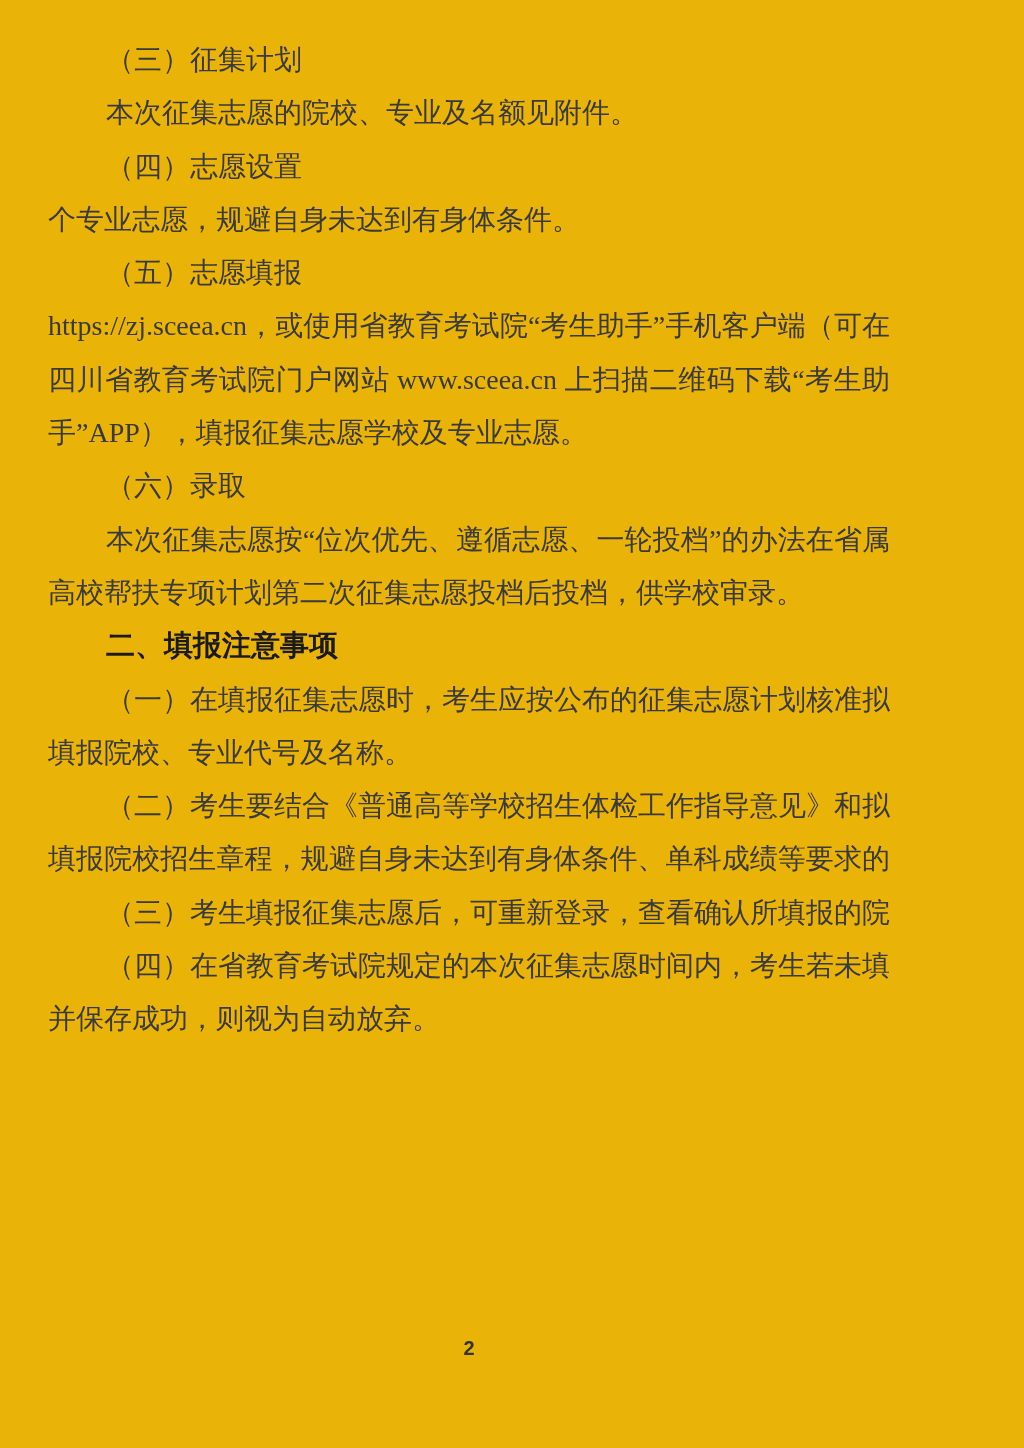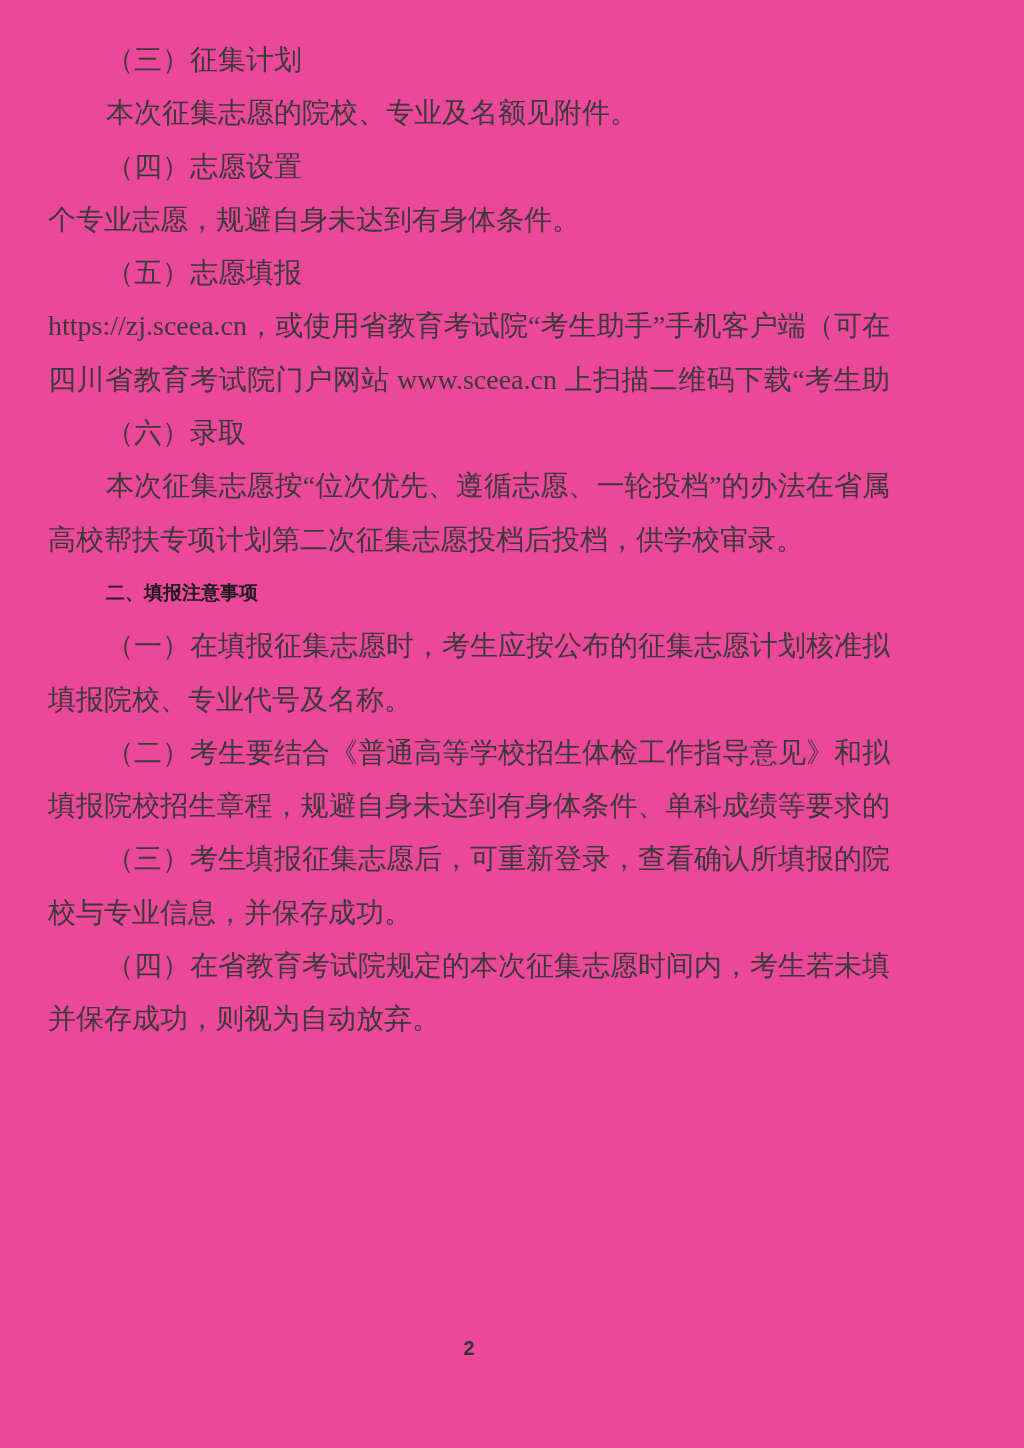--- a/index.html
+++ b/index.html
@@ -5,21 +5,21 @@
   html, body {
     margin: 0;
     padding: 0;
     background: #e8e8e8;
   }
   .page {
     position: relative;
     width: 1024px;
     height: 1448px;
     margin: 0 auto;
-    background: #ec4899;
+    background: #eab308;
     overflow: hidden;
     font-family: "Liberation Serif", "DejaVu Serif", serif;
   }
   .doc {
     position: absolute;
     left: 48px;
     top: 33px;
     width: 842px;
   }
   .line {
@@ -34,21 +34,21 @@
     padding-left: 58px;
   }
   .just {
     text-align: justify;
     text-align-last: justify;
     text-justify: inter-character;
   }
   .h2 {
     font-family: "Liberation Sans", "DejaVu Sans", sans-serif;
     font-weight: 700;
-    font-size: 19px;
+    font-size: 29px;
     color: #1a1a1a;
   }
   .pagenum {
     position: absolute;
     left: 48px;
     top: 1337px;
     width: 842px;
     text-align: center;
     font-family: "Liberation Sans", "DejaVu Sans", sans-serif;
     font-weight: 700;
@@ -61,27 +61,27 @@
 
 <div class="page">
   <div class="doc">
     <div class="line indent">（三）征集计划</div>
     <div class="line indent">本次征集志愿的院校、专业及名额见附件。</div>
     <div class="line indent">（四）志愿设置</div>
     <div class="line">个专业志愿，规避自身未达到有身体条件。</div>
     <div class="line indent">（五）志愿填报</div>
     <div class="line just">https://zj.sceea.cn，或使用省教育考试院“考生助手”手机客户端（可在</div>
     <div class="line just">四川省教育考试院门户网站 www.sceea.cn 上扫描二维码下载“考生助</div>
+    <div class="line">手”APP），填报征集志愿学校及专业志愿。</div>
     <div class="line indent">（六）录取</div>
     <div class="line indent just">本次征集志愿按“位次优先、遵循志愿、一轮投档”的办法在省属</div>
     <div class="line">高校帮扶专项计划第二次征集志愿投档后投档，供学校审录。</div>
     <div class="line indent h2">二、填报注意事项</div>
     <div class="line indent just">（一）在填报征集志愿时，考生应按公布的征集志愿计划核准拟</div>
     <div class="line">填报院校、专业代号及名称。</div>
     <div class="line indent just">（二）考生要结合《普通高等学校招生体检工作指导意见》和拟</div>
     <div class="line just">填报院校招生章程，规避自身未达到有身体条件、单科成绩等要求的</div>
     <div class="line indent just">（三）考生填报征集志愿后，可重新登录，查看确认所填报的院</div>
-    <div class="line">校与专业信息，并保存成功。</div>
     <div class="line indent just">（四）在省教育考试院规定的本次征集志愿时间内，考生若未填</div>
     <div class="line">并保存成功，则视为自动放弃。</div>
   </div>
   <div class="pagenum">2</div>
 </div>
 
 </body></html>

